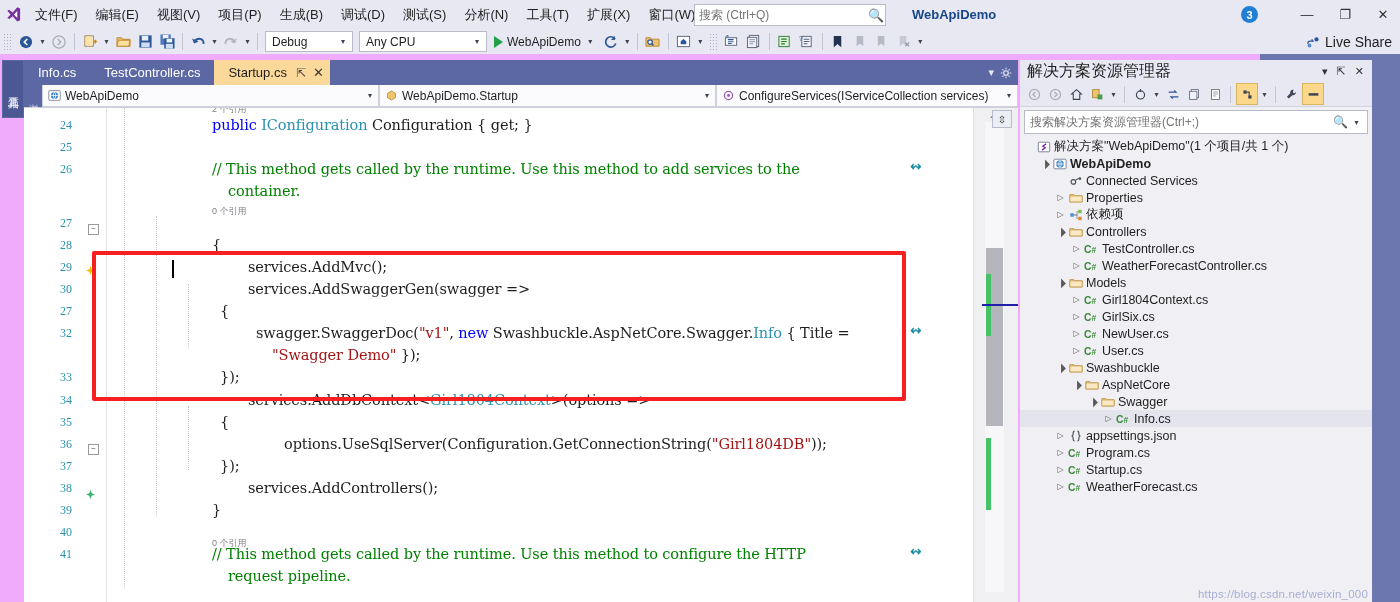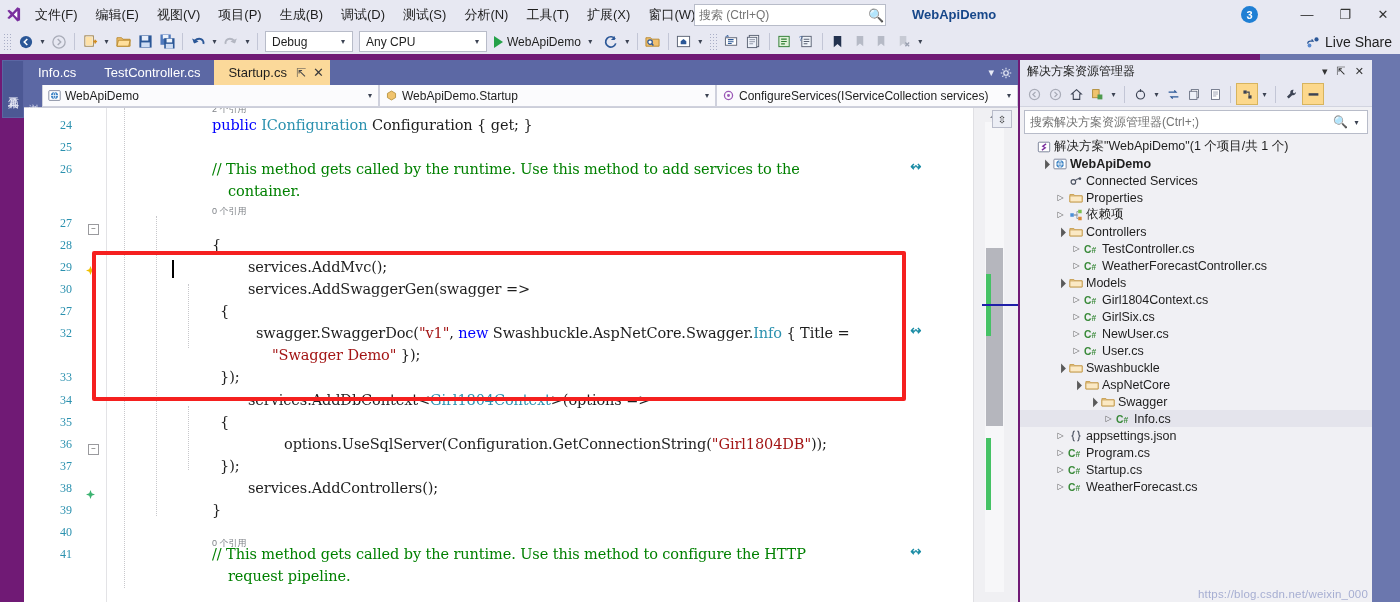--- a/index.html
+++ b/index.html
@@ -3,21 +3,21 @@
 <meta charset="utf-8">
 <style>
   html,body{margin:0;padding:0;}
   body{
     width:1400px;height:602px;overflow:hidden;
     background:#6b77ae;
     font-family:"Liberation Sans","DejaVu Sans",sans-serif;
     font-size:12px;color:#1e1e1e;
     -webkit-font-smoothing:antialiased;
   }
-  .app{position:relative;width:1260px;height:602px;background:#701a75;}
+  .app{position:relative;width:1260px;height:602px;background:#f0abfc;}
 
   
   .titlebar{
     position:absolute;left:0;top:0;width:1400px;height:29px;
     background:#e7e8f2;display:flex;align-items:center;
   }
   .vs-logo{width:26px;height:29px;display:flex;align-items:center;justify-content:center;}
   .vs-logo svg{display:block;}
   .menu{display:flex;align-items:center;height:29px;}
   .menu-item{
@@ -181,21 +181,21 @@
     border-left:5px solid transparent;border-right:5px solid transparent;border-bottom:6px solid #868a95;}
   .vs-thumb{position:absolute;left:12px;width:17px;background:#b5b6bd;}
   .vs-green{position:absolute;left:12px;width:5px;background:#45c265;}
   .vs-caretline{position:absolute;left:8px;width:36px;height:2px;background:#1f1fa8;}
   .vs-track{position:absolute;left:11px;top:14px;width:19px;height:470px;background:#f7f7f9;}
   .pilcrow{position:absolute;color:#1a8ca5;font-size:14px;font-weight:bold;}
 
   
   .sol{position:absolute;left:1020px;top:60px;width:352px;height:542px;background:#f0f0f4;}
   .sol-head{height:22px;background:#e7e8f2;display:flex;align-items:center;padding-left:7px;}
-  .sol-title{font-size:12px;color:#1e1e1e;}
+  .sol-title{font-size:16px;color:#1e1e1e;}
   .sol-head-btns{margin-left:auto;display:flex;align-items:center;gap:9px;padding-right:8px;color:#333;}
   .sol-head-btns span{font-size:11px;cursor:default;}
   .sol-tb{height:24px;background:#e7e8f2;display:flex;align-items:center;padding-left:4px;gap:1px;
     border-bottom:1px solid #d2d4e0;}
   .sol-tb .tb-btn{color:#2b5797;font-size:12px;min-width:20px;height:20px;}
   .sol-tb .on{background:#fcd88c;border:1px solid #d7b45e;}
   .sol-search{
     height:22px;margin:3px 4px 2px 4px;background:#fff;border:1px solid #b8bcc9;
     display:flex;align-items:center;
   }

